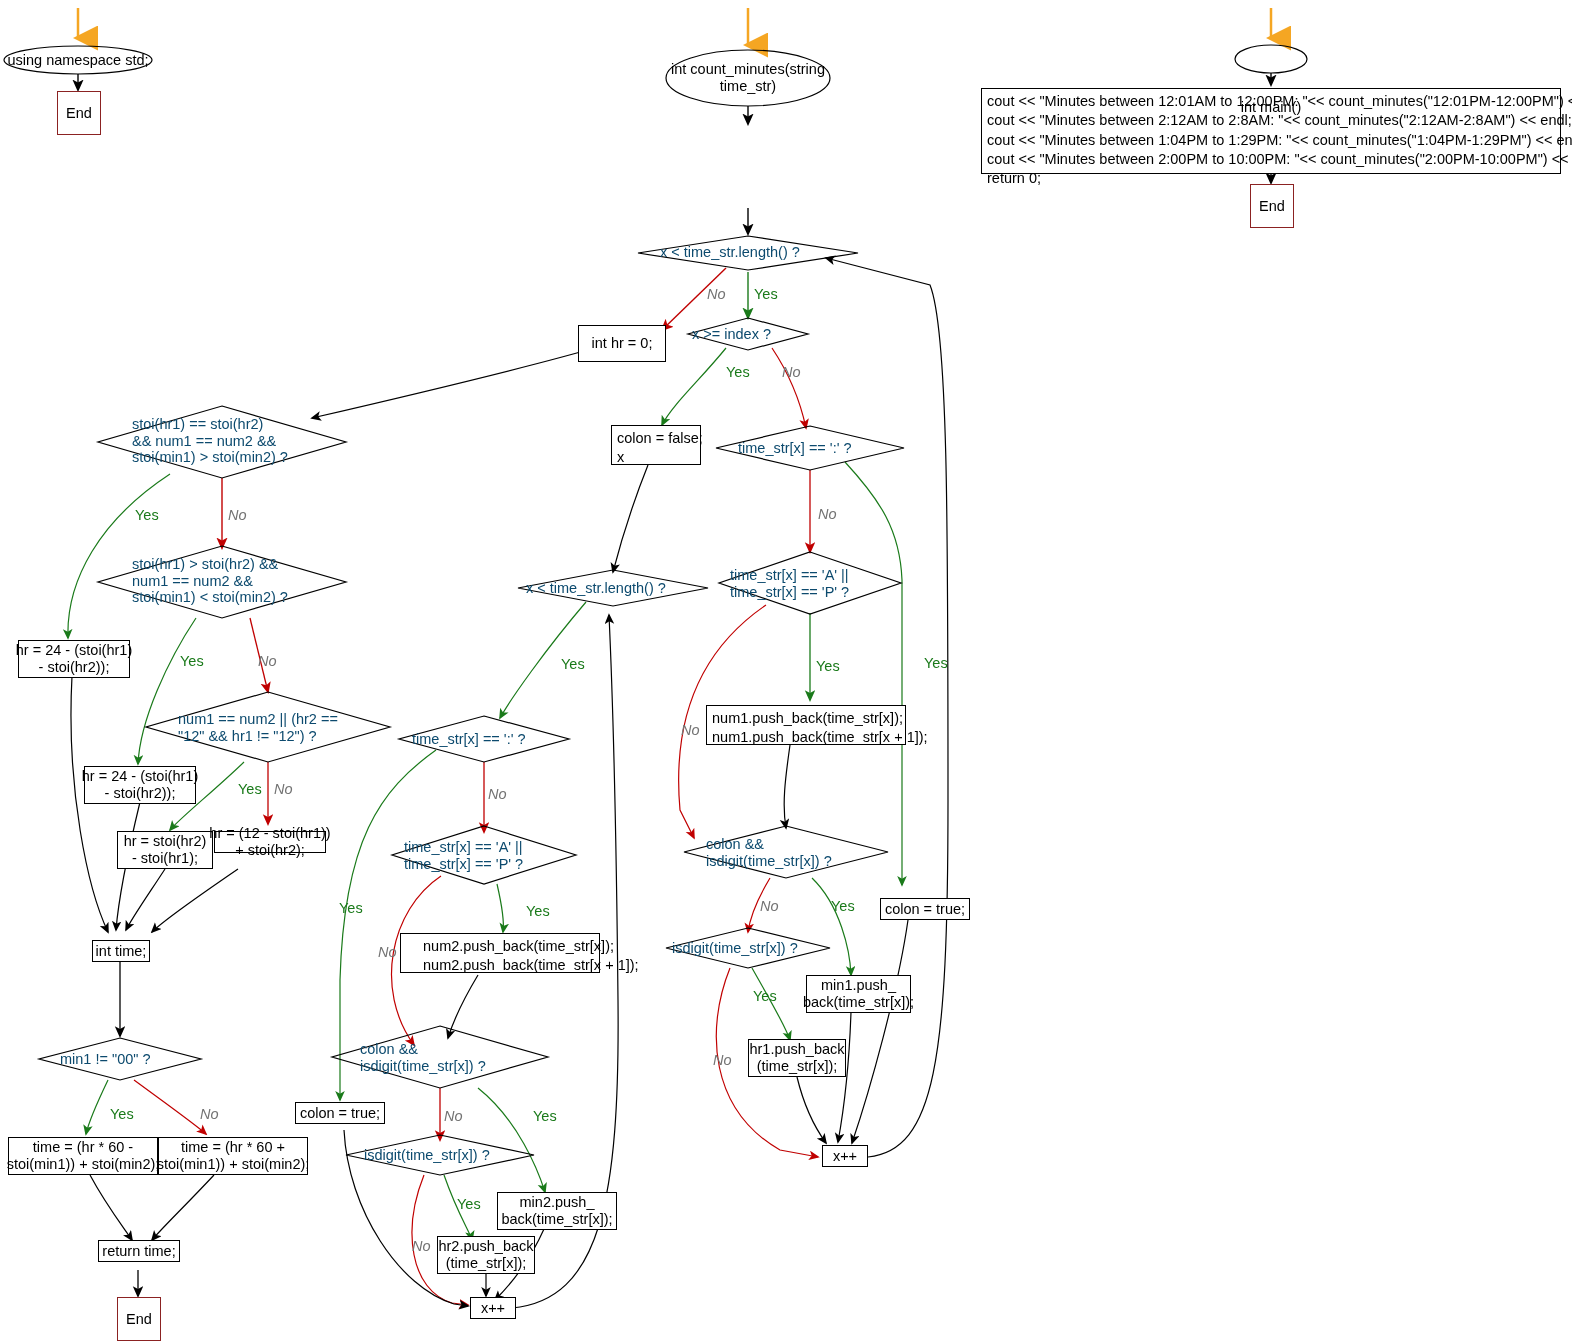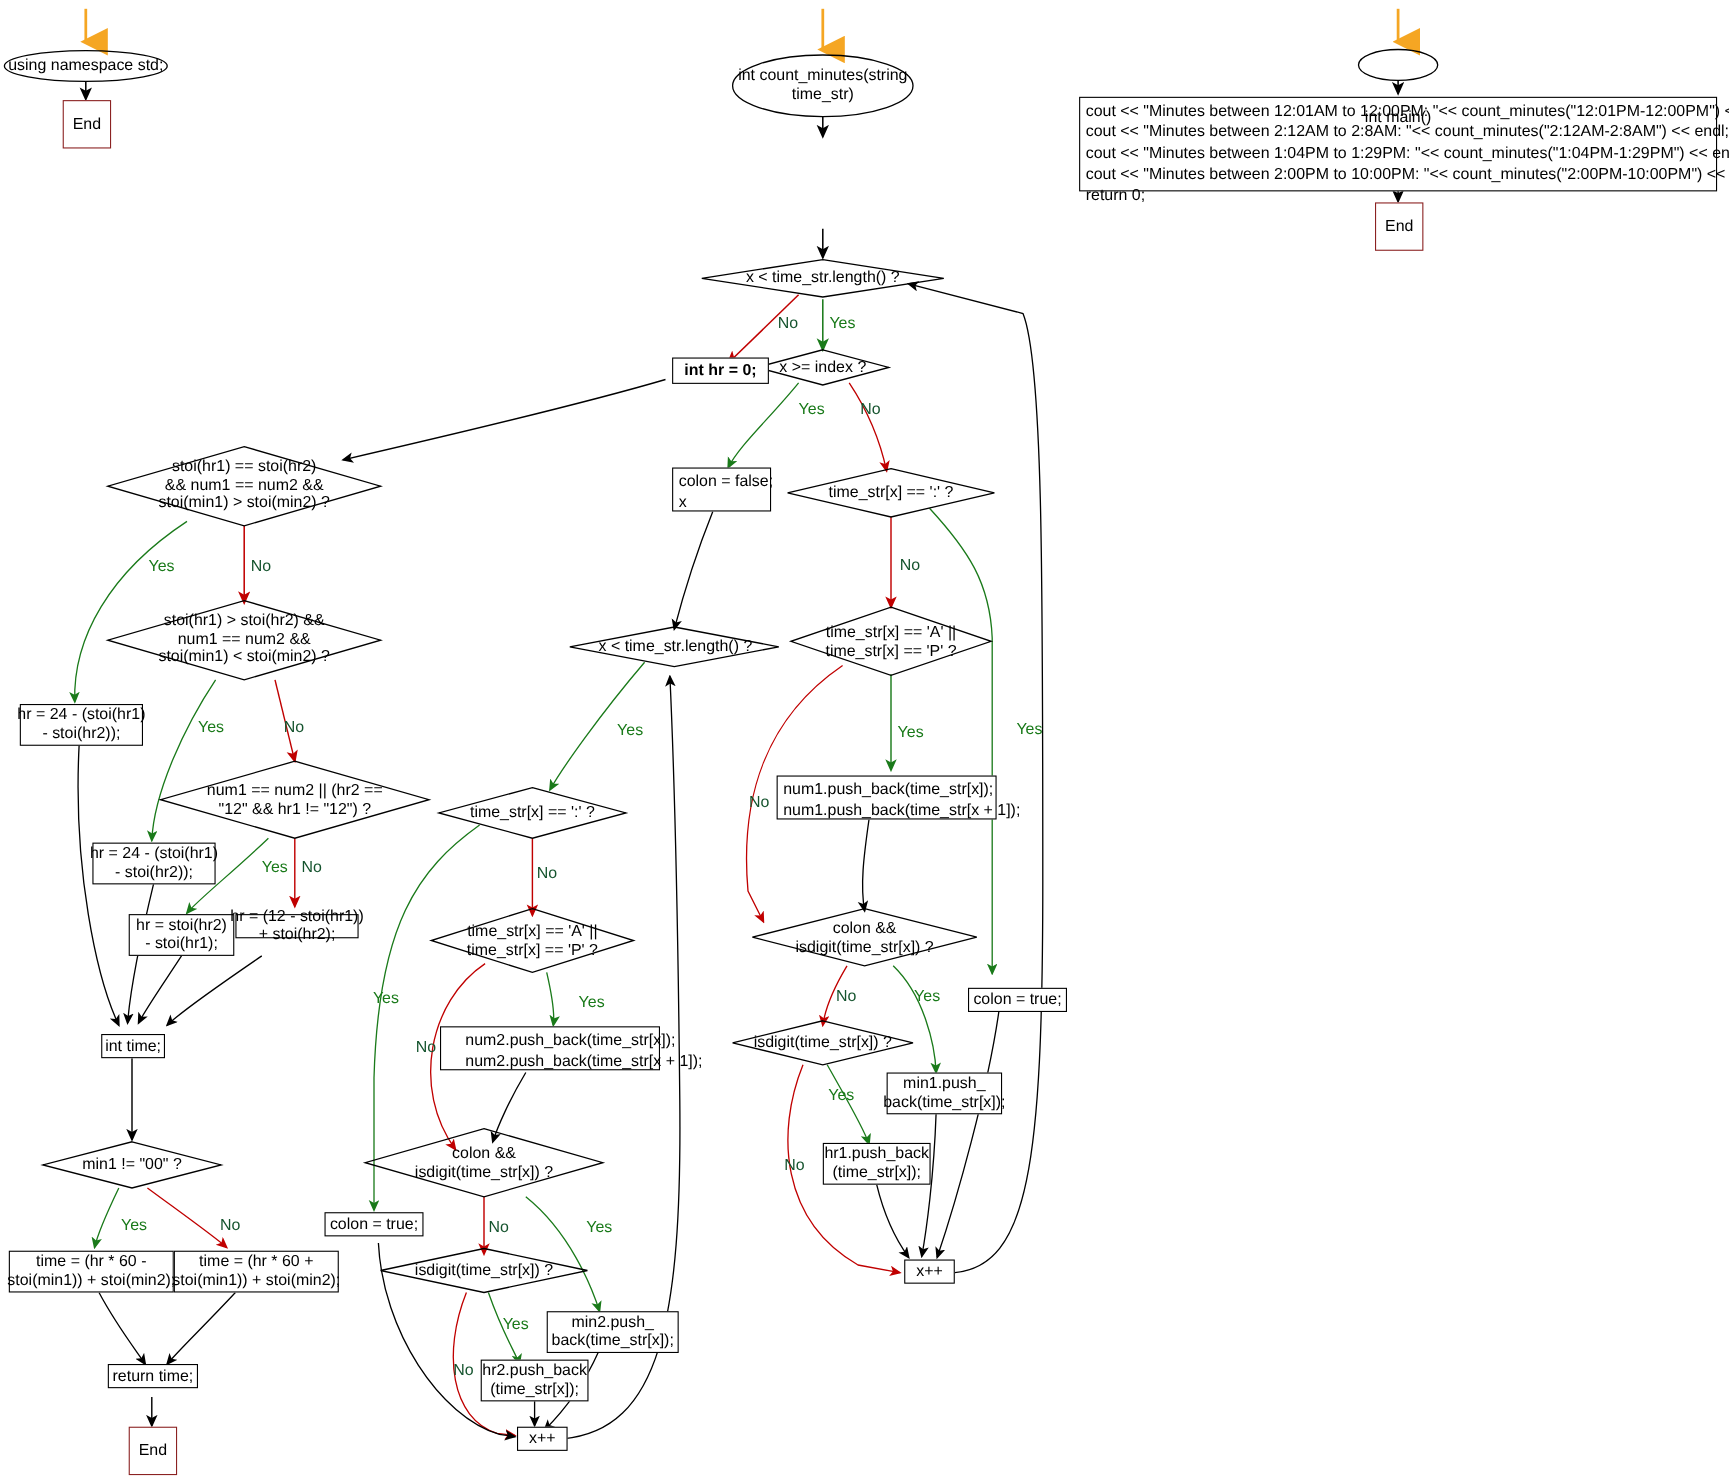--- a/index.html
+++ b/index.html
@@ -44,33 +44,32 @@
     background: transparent;
   }
   .term .ellipse-label {
     position: relative;
     z-index: 2;
   }
   .dec-label {
     position: absolute;
     z-index: 3;
     font-size: 14.5px;
-    text-align: center;
     white-space: pre;
-    color: #000000;
+    color: #0c4a6e;
     line-height: 1.15;
   }
   .edge-label {
     position: absolute;
     font-size: 14.5px;
     z-index: 4;
     white-space: pre;
   }
   .yes { color: #1a7a1a; }
-  .no  { color: #14532d; }
+  .no  { color: #737373; font-style: italic; }
   .endnode {
     position: absolute;
     border: 1px solid #8b2222;
     background: #ffffff;
     display: flex;
     align-items: center;
     justify-content: center;
     font-size: 14.5px;
     color: #000;
     z-index: 3;
@@ -261,21 +260,21 @@
 cout &lt;&lt; "Minutes between 2:00PM to 10:00PM: "&lt;&lt; count_minutes("2:00PM-10:00PM") &lt;&lt; endl;
 return 0;</span></div>
 
   <div class="endnode" style="left:1250px; top:184px; width:42px; height:42px;">
     <span>End</span>
   </div>
 
 
   <div class="dec-label" style="left:660px; top:244px; width:176px;">x &lt; time_str.length() ?</div>
 
-  <div class="node proc" style="left:611px; top:325px; width:88px; height:24px;font-weight:bold;">
+  <div class="node proc" style="left:578px; top:325px; width:88px; height:37px;">
     <span>int hr = 0;</span>
   </div>
 
   <div class="dec-label" style="left:692px; top:326px; width:112px;">x &gt;= index ?</div>
 
   <div class="codebox left-align" style="left:611px; top:425px; width:90px; height:40px;"><span>colon = false;
 x</span></div>
 
   <div class="dec-label" style="left:738px; top:440px; width:144px;">time_str[x] == ':' ?</div>
 

